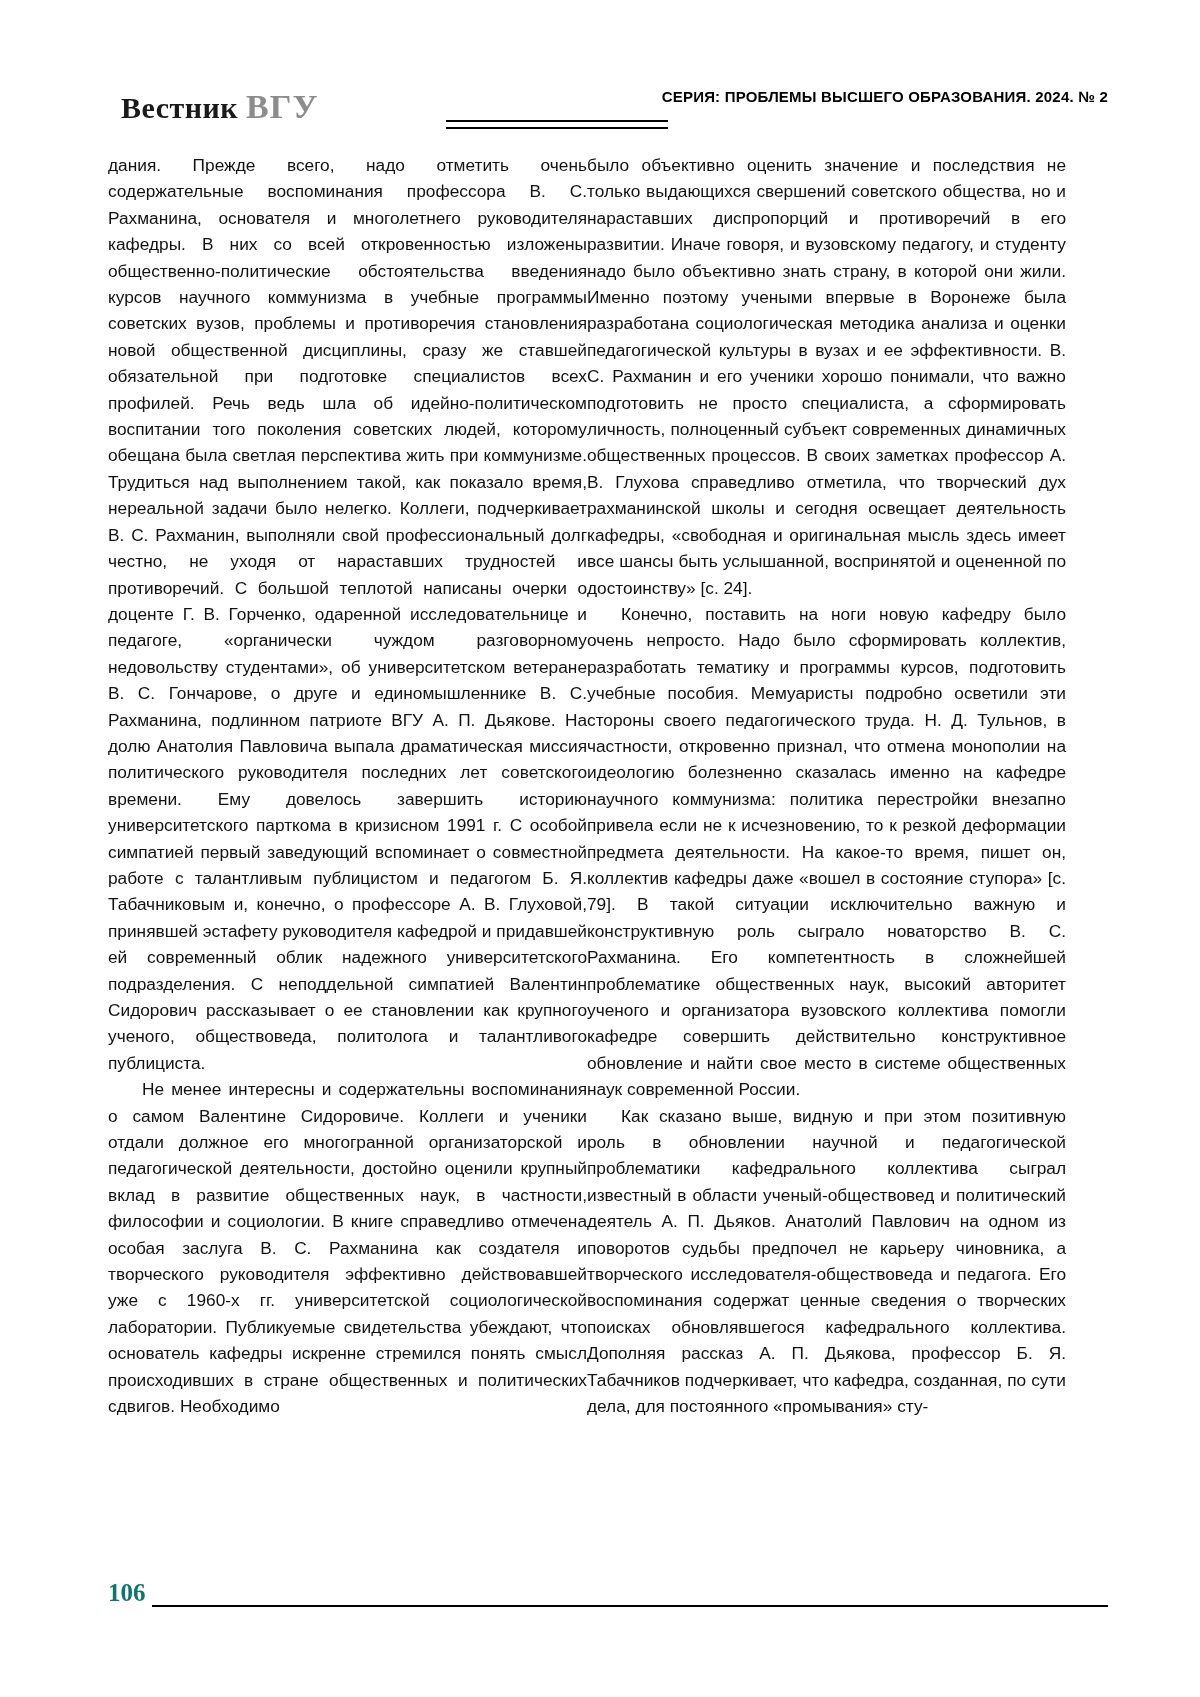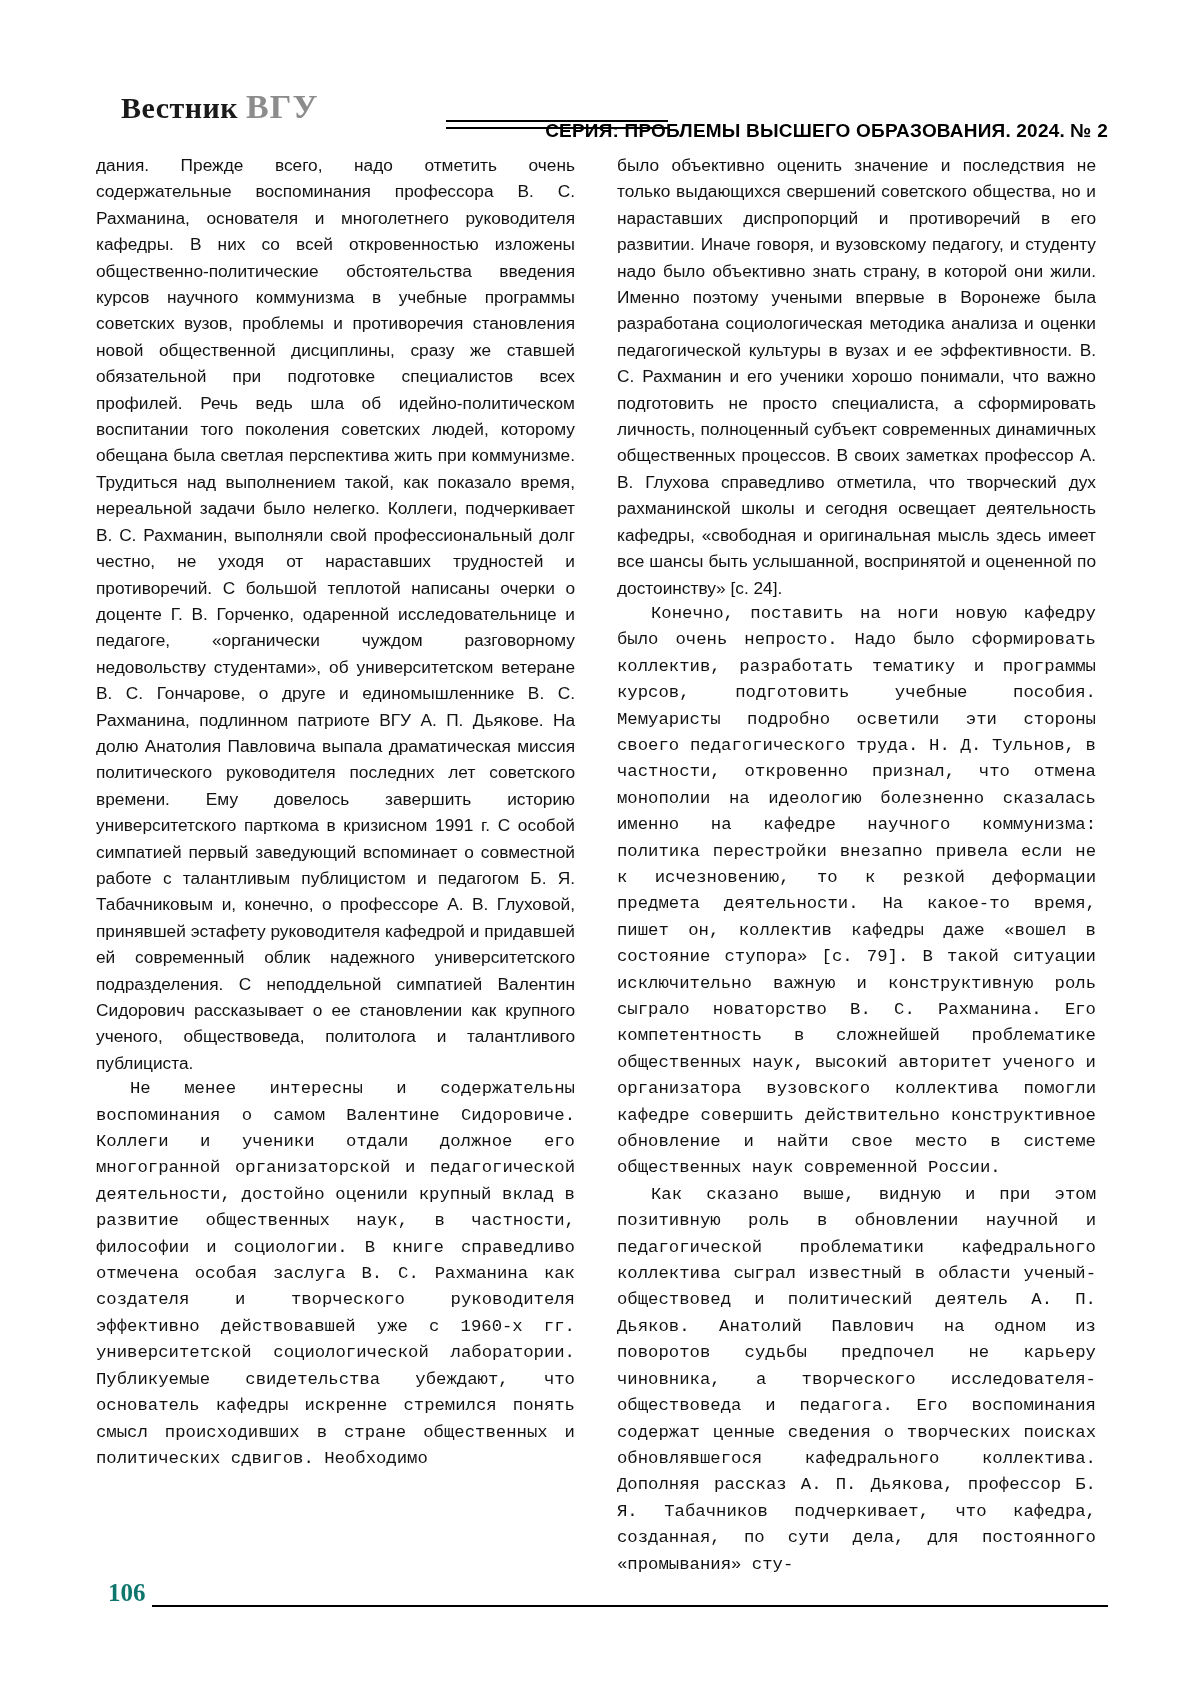--- a/index.html
+++ b/index.html
@@ -51,51 +51,50 @@
     top: 32px;
     width: 222px;
     height: 0;
     border-top: 2px solid #000;
     border-bottom: 2px solid #000;
     height: 5px;
   }
   .header-series {
     position: absolute;
     right: 0;
-    top: 32px;
-    font-size: 19px;
+    top: 0;
+    font-size: 15px;
     font-weight: bold;
     letter-spacing: 0.2px;
     white-space: nowrap;
     color: #000;
   }
   
   .columns {
     position: absolute;
-    left: 96px;
+    left: 108px;
     top: 152px;
     width: 1000px;
     display: flex;
-    gap: 42px;
+    align-items: center;
   }
   .column {
     width: 479px;
   }
   .column p {
     margin: 0;
     font-size: 17.3px;
     line-height: 26.4px;
     text-align: justify;
     text-justify: inter-word;
     hyphens: manual;
     color: #111;
   }
   .column p.indent {
     text-indent: 34px;
-    font-family: Liberation Mono, monospace;
   }
   
   .footer {
     position: absolute;
     left: 108px;
     bottom: 88px;
     width: 1000px;
     height: 30px;
   }
   .page-number {

